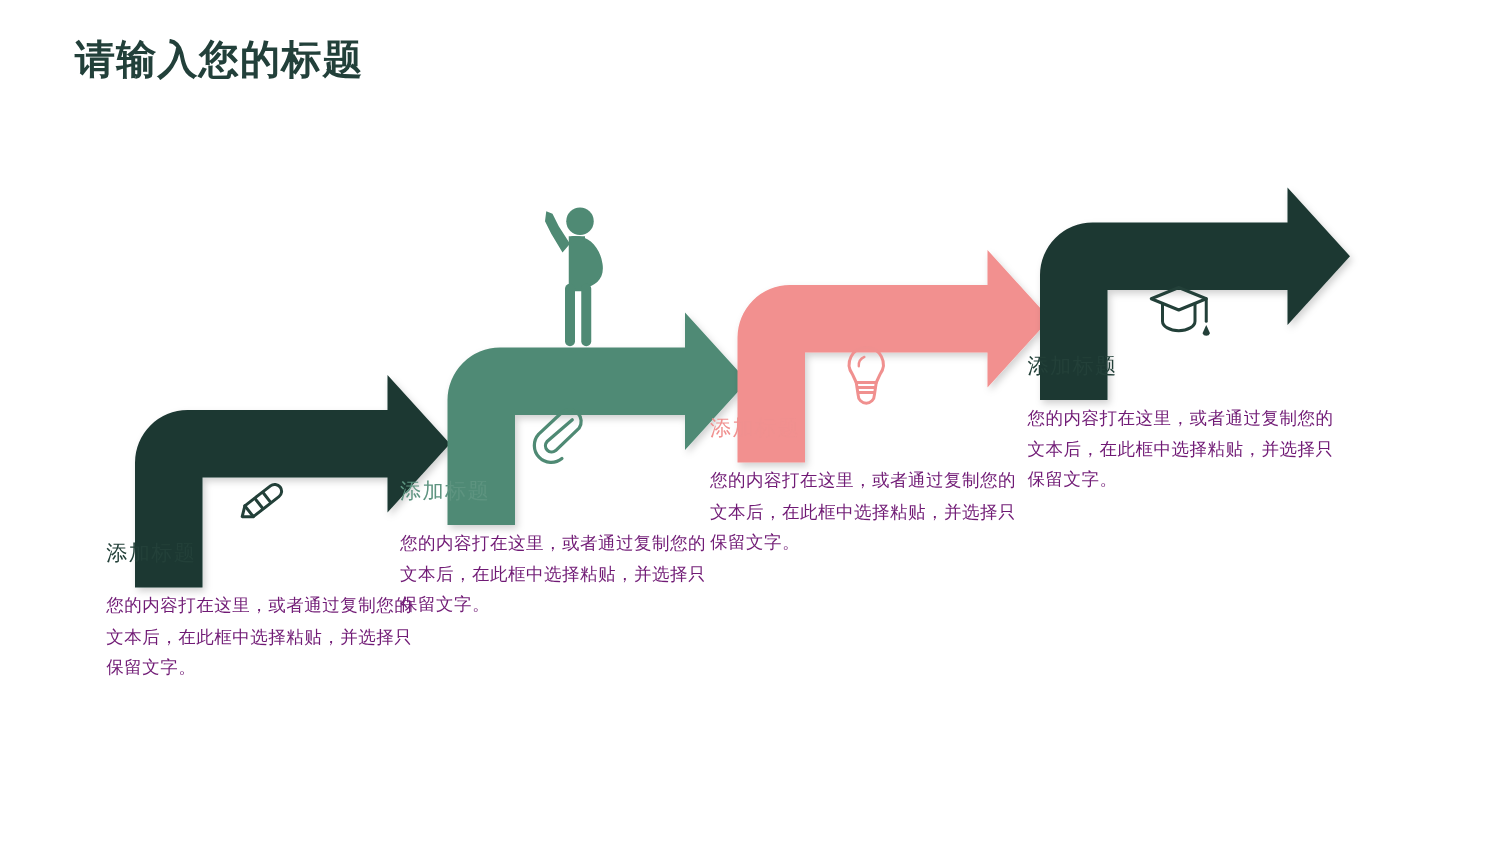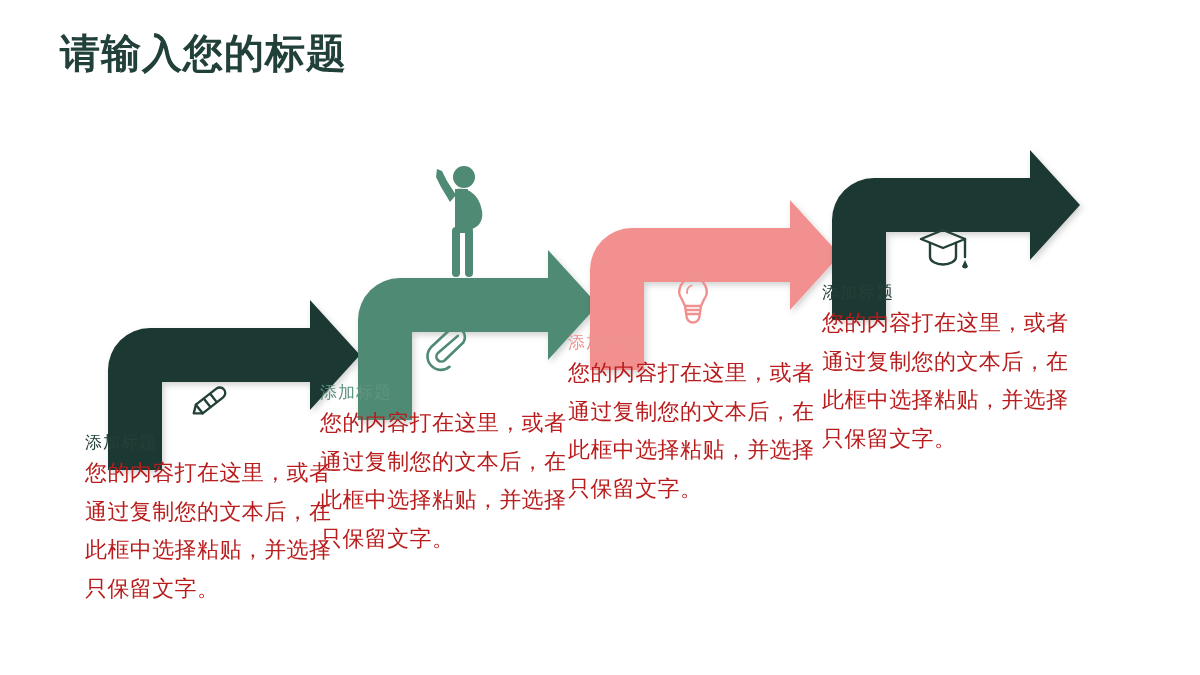--- a/index.html
+++ b/index.html
@@ -21,21 +21,21 @@
     width: 1200px;
     height: 675px;
     background: #ffffff;
   }
 
   
   #page-title {
     position: absolute;
     left: 60px;
     top: 26px;
-    font-size: 40px;
+    font-size: 32px;
     font-weight: bold;
     color: #22403A;
     letter-spacing: 1px;
     white-space: nowrap;
   }
 
   
   .arrow-layer {
     position: absolute;
     left: 0; top: 0;
@@ -55,23 +55,24 @@
     display: flex;
     align-items: flex-end;
     justify-content: center;
   }
   .step-title {
     font-size: 17px;
     margin-top: 7px;
     letter-spacing: 1px;
   }
   .step-body {
-    font-size: 22px;
+    font-size: 14px;
     line-height: 1.75;
-    color: #b91c1c;
+    color: #701a75;
+    margin-top: 18px;
     letter-spacing: 0.4px;
   }
 
   #step-1 { left: 85px;  top: 372px; }
   #step-2 { left: 320px; top: 322px; }
   #step-3 { left: 568px; top: 272px; }
   #step-4 { left: 822px; top: 222px; }
 
   .t-dark  { color: #234039; }
   .t-green { color: #5E9480; }

